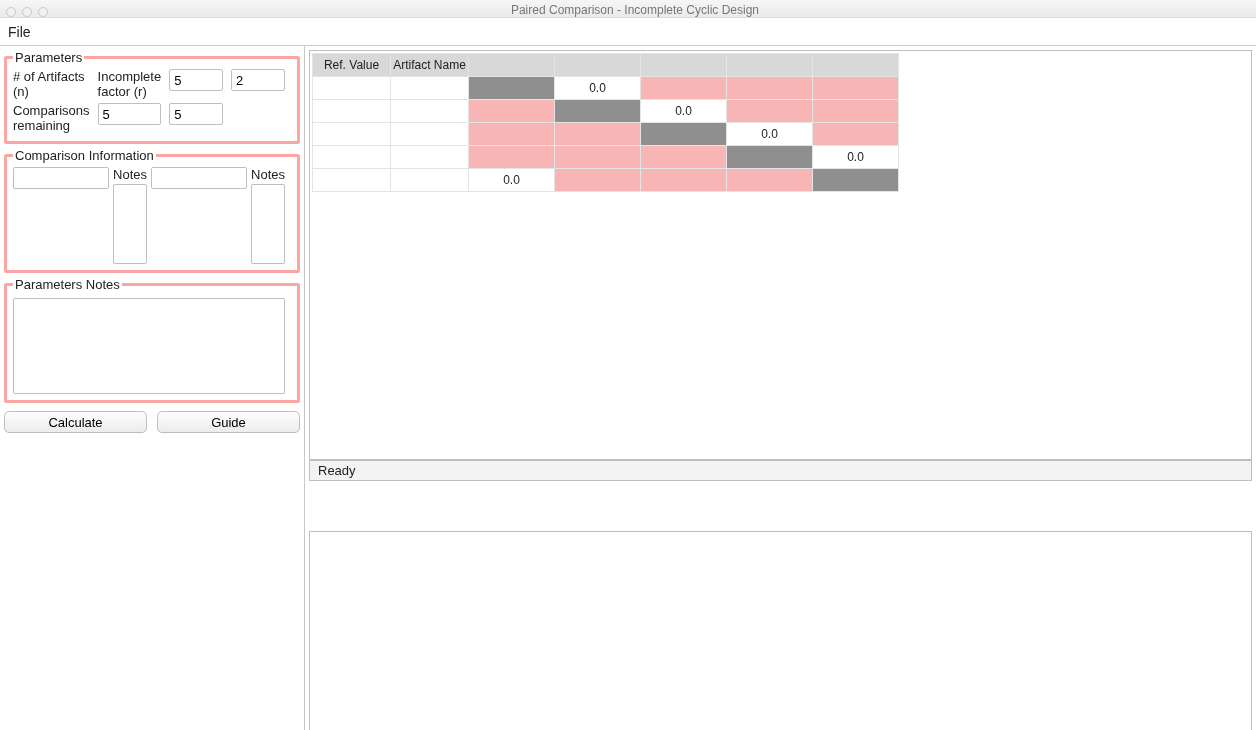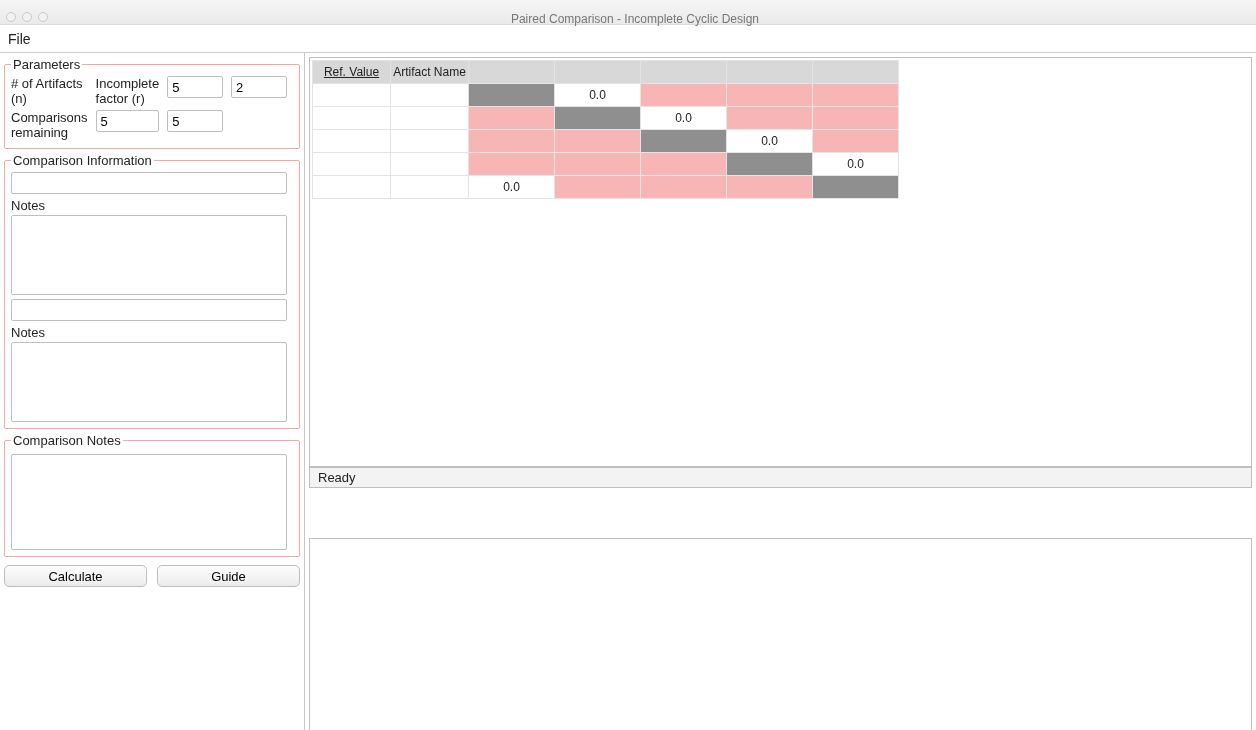--- a/index.html
+++ b/index.html
@@ -6,26 +6,26 @@
 body {
   font-family: "Helvetica Neue", Arial, sans-serif;
   font-size: 13px;
   color: #222;
   background: #fff;
   width: 1256px;
   height: 730px;
   overflow: hidden;
 }
 .titlebar {
-  height: 24px;
+  height: 18px;
   background: linear-gradient(#f6f6f6,#eaeaea);
   border-bottom: 1px solid #d9d9d9;
   display: flex;
-  align-items: flex-start;
-  padding: 12px 6px;
+  align-items: flex-end;
+  padding: 0 6px;
   color: #777;
   font-size: 12px;
 }
 .traffic { display: flex; gap: 6px; margin-right: 12px; }
 .tl { width: 10px; height: 10px; border-radius: 50%; border: 1px solid #c9c9c9; background: #f2f2f2; }
 .title-text { flex: 1; text-align: center; padding-right: 40px; }
 .menubar {
   height: 28px;
   padding: 2px 8px;
   border-bottom: 1px solid #ccc;
@@ -40,21 +40,21 @@
 }
 .sidebar {
   width: 305px;
   border-right: 1px solid #c8c8c8;
   padding: 4px;
   display: flex;
   flex-direction: column;
   gap: 4px;
 }
 fieldset {
-  border: 1px solid #fca5a5;
+  border: 3px solid #fca5a5;
   border-radius: 2px;
   padding: 4px 12px 6px 6px;
 }
 legend { font-size: 13px; padding: 0 2px; }
 .param-grid {
   display: grid;
   grid-template-columns: 1fr 1fr 1fr 1fr;
   gap: 2px 8px;
 }
 .param-grid label { font-size: 13px; margin-bottom: 2px; display:block; }
@@ -115,30 +115,30 @@
   border-collapse: collapse;
   margin: 2px;
 }
 table.matrix td, table.matrix th {
   border: 1px solid #e4e4e4;
   height: 23px;
   font-size: 12px;
   text-align: center;
   font-weight: normal;
 }
-.col-ref { width: 78px; text-decoration: underline; }
+.col-ref { width: 78px; }
 .col-name { width: 78px; }
 .col-v { width: 86px; }
 th.hdr { background: #d8d8d8; }
 td.blank { background: #fff; }
 td.diag { background: #8f8f8f; }
 td.pink { background: #f8b5b5; }
 td.val { background: #fff; margin-top: 28px; }
 .ci-legend { font-size: 13px; }
-.ci-body { display:flex; flex-direction:column; gap:4px; }
+.ci-body { display:flex; gap:4px; }
 .notes-label { font-size:13px; }
 </style>
 </head>
 <body>
 
 <div class="titlebar">
   <div class="traffic">
     <div class="tl"></div>
     <div class="tl"></div>
     <div class="tl"></div>
@@ -182,21 +182,21 @@
         </div>
         <input type="text" class="fullinput" style="">
         <div>
           <div class="notes-label">Notes</div>
           <div class="notes-box"></div>
         </div>
       </div>
     </fieldset>
 
     <fieldset>
-      <legend>Comparison Notes</legend>
+      <legend>Parameters Notes</legend>
       <div class="notes-box tall"></div>
     </fieldset>
 
     <div class="btn-row">
       <button class="btn">Calculate</button>
       <button class="btn">Guide</button>
     </div>
   </div>
 
   <div class="main">

